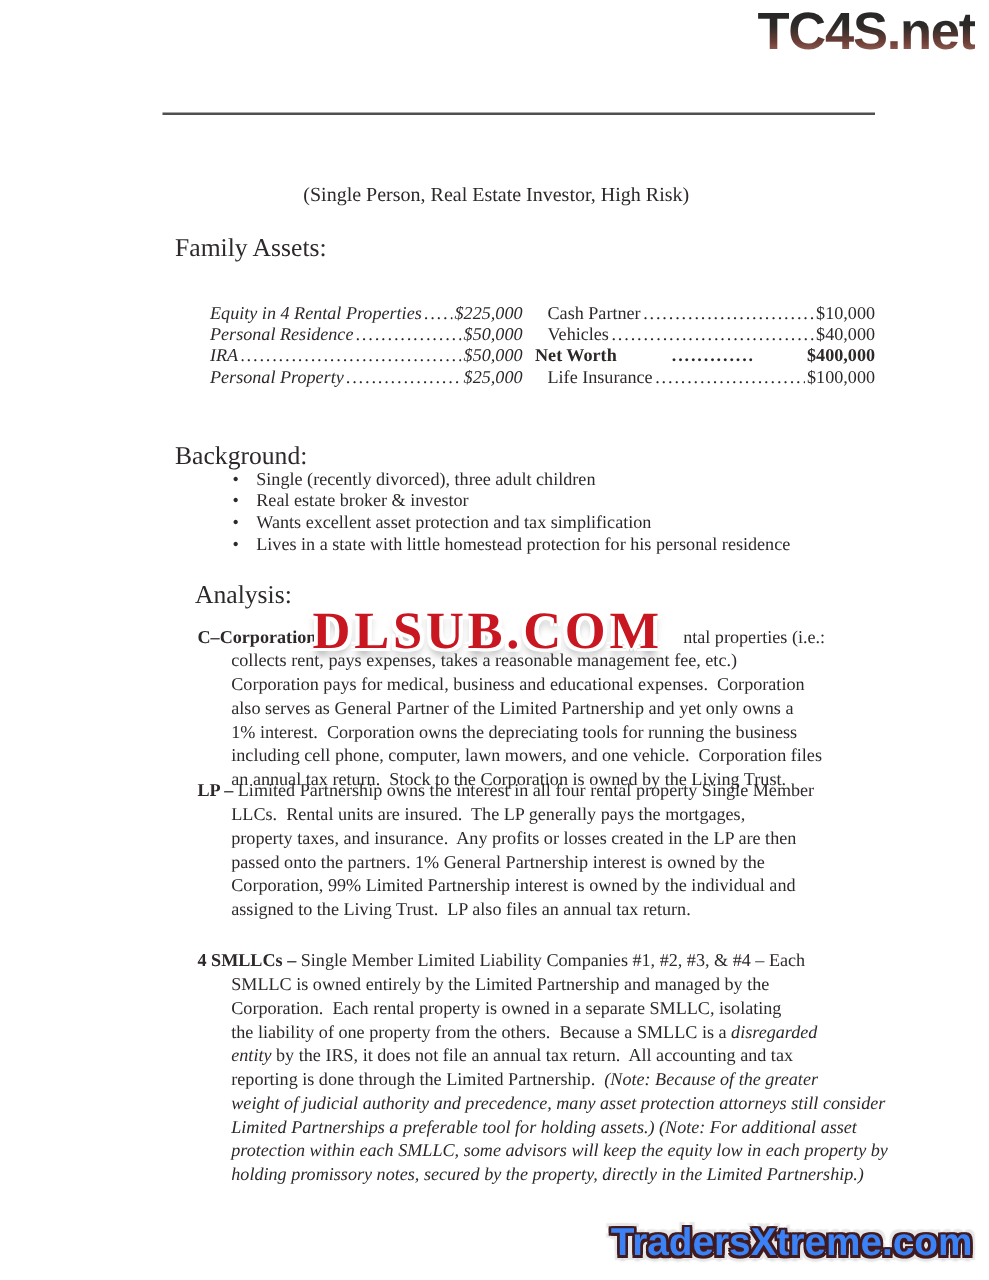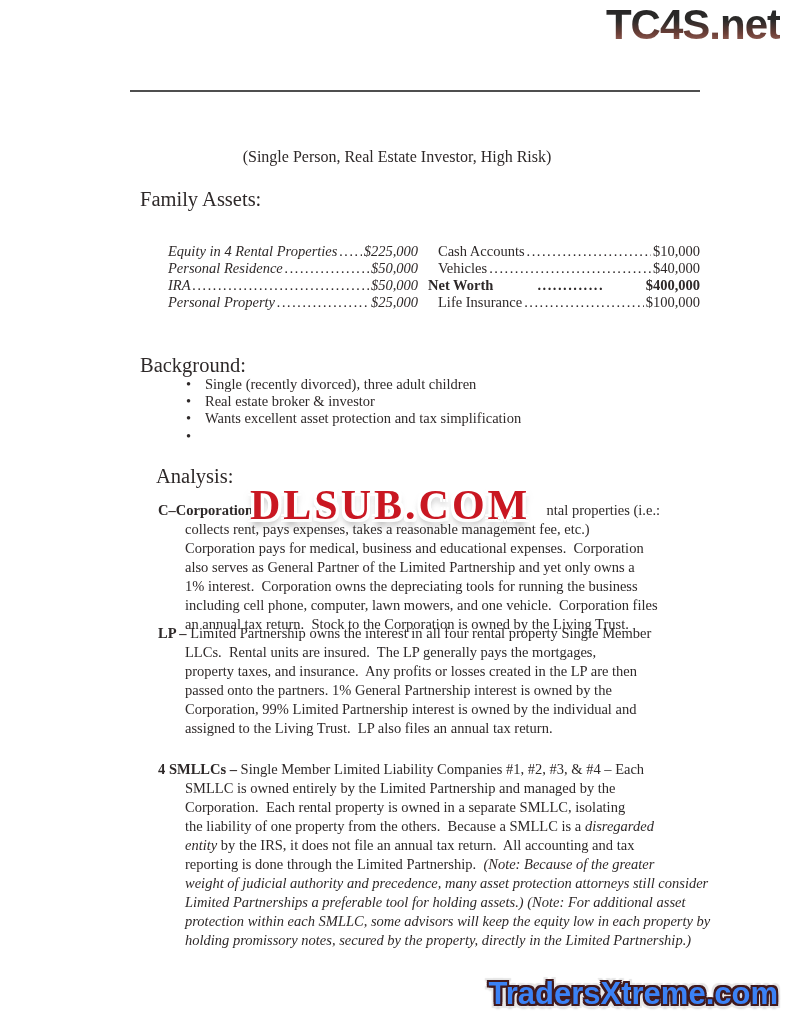--- a/index.html
+++ b/index.html
@@ -121,21 +121,21 @@
         <span class="aval">$50,000</span>
       </div>
       <div class="arow">
         <span class="albl">Personal Property</span>
         <span class="dots"></span>
         <span class="aval">$25,000</span>
       </div>
     </div>
   <div class="acol acol-right">
       <div class="arow ind">
-        <span class="albl">Cash Accounts</span>
+        <span class="albl">Cash Partner</span>
         <span class="dots"></span>
         <span class="aval">$10,000</span>
       </div>
       <div class="arow ind">
         <span class="albl">Vehicles</span>
         <span class="dots"></span>
         <span class="aval">$40,000</span>
       </div>
       <div class="arow b">
         <span class="albl">Net Worth</span>
@@ -159,20 +159,21 @@
     <div class="bullet">
       <span class="bdot">•</span>
       <span>Real estate broker &amp; investor</span>
     </div>
     <div class="bullet">
       <span class="bdot">•</span>
       <span>Wants excellent asset protection and tax simplification</span>
     </div>
     <div class="bullet">
       <span class="bdot">•</span>
+      <span>Lives in a state with little homestead protection for his personal residence</span>
     </div>
   </div>
 
 <div class="abs heading h-analysis">Analysis:</div>
 
 <div class="abs para p1">
   <div class="p-first">
     <span class="b">C–Corporation</span><span> -</span><span class="wm-spacer"></span><span>ntal properties (i.e.:</span>
   </div>
   <div class="p-body">collects rent, pays expenses, takes a reasonable management fee, etc.)

